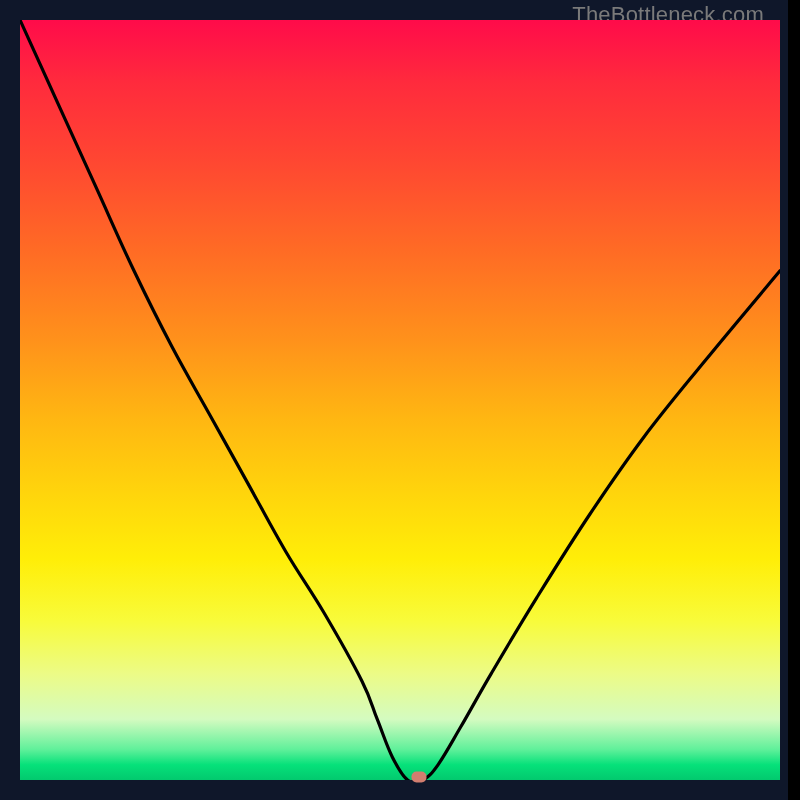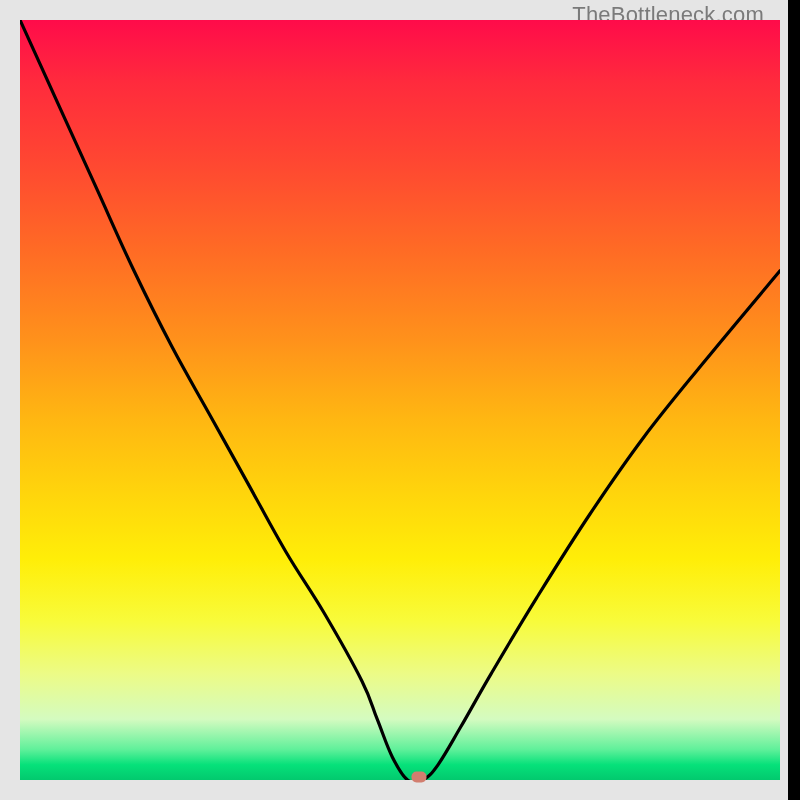--- a/index.html
+++ b/index.html
@@ -8,21 +8,21 @@
     width: 800px;
     height: 800px;
     background: #000;
     overflow: hidden;
     font-family: Arial, Helvetica, sans-serif;
   }
   .frame {
     position: relative;
     width: 788px;
     height: 800px;
-    background: #e5e5e5;
+    background: #0f172a;
   }
   .plot-area {
     position: absolute;
     left: 20px;
     top: 20px;
     width: 760px;
     height: 760px;
     background: linear-gradient(to bottom,
       #ff0b4a 0%,
       #ff2a3d 8%,

